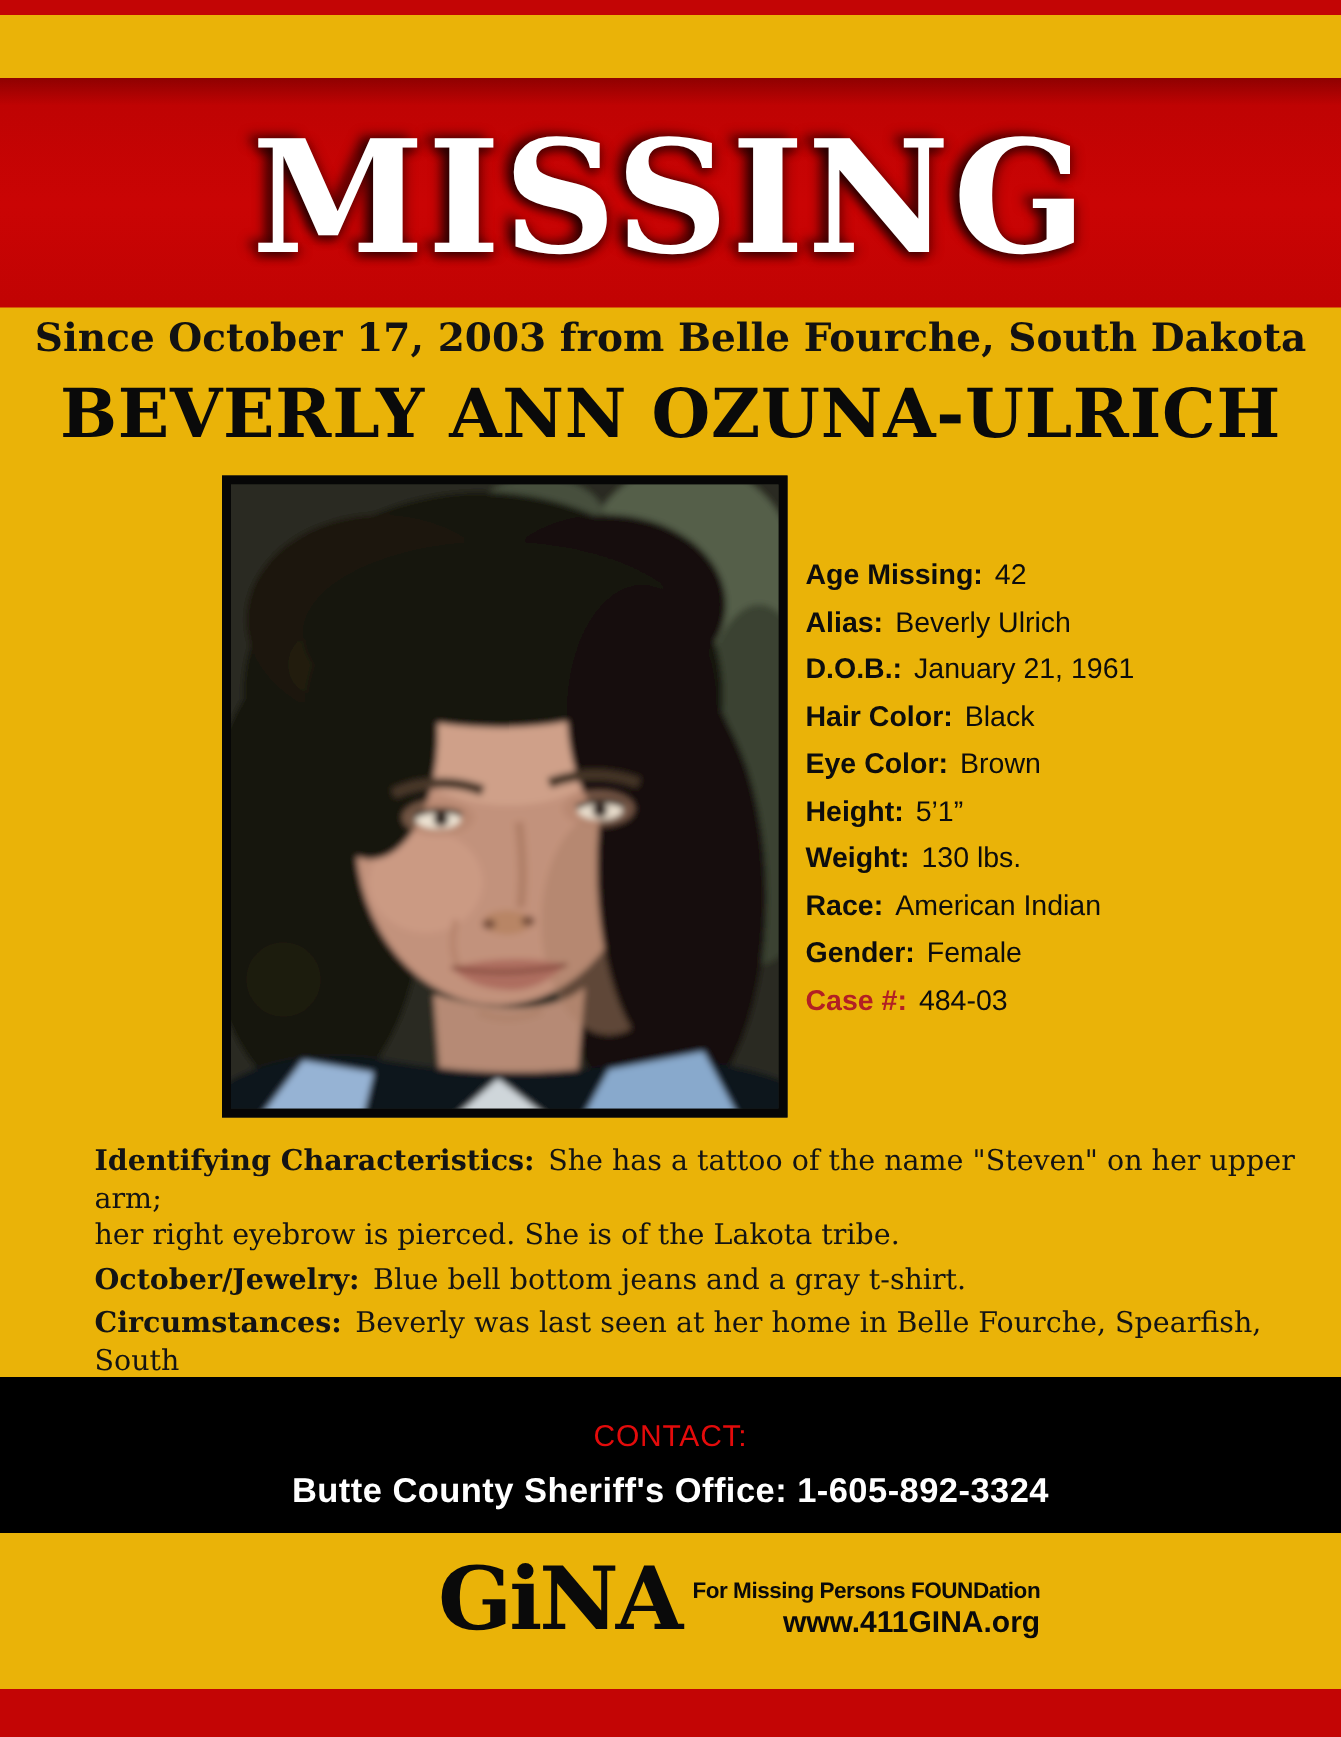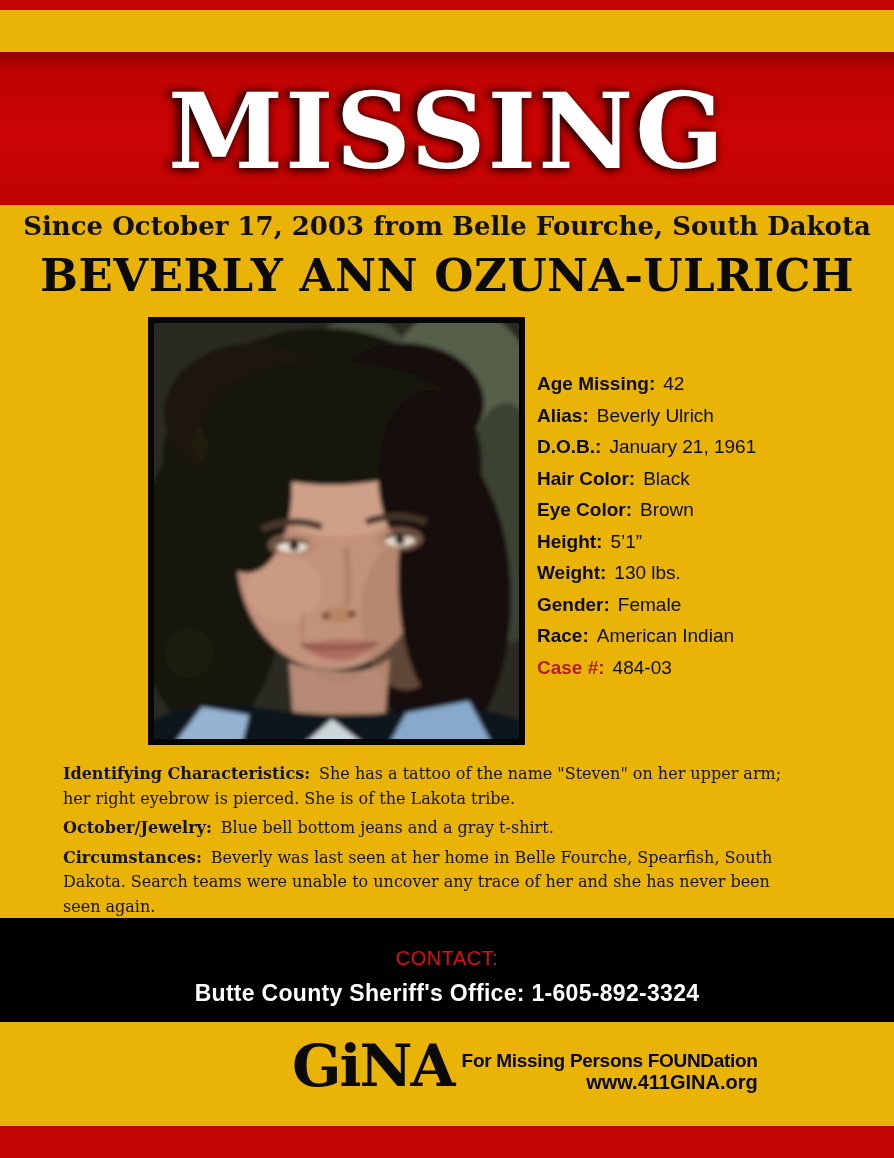--- a/index.html
+++ b/index.html
@@ -24,34 +24,34 @@
   .photo{position:absolute;left:148px;top:317px;width:377px;height:428px;
          border:6px solid #060606;box-sizing:border-box;background:#23251c;}
   .photo svg{display:block;width:100%;height:100%;}
 
   .details{position:absolute;left:537px;top:368px;font-size:19px;color:#0d0d0d;}
   .drow{height:31.5px;line-height:31.5px;white-space:nowrap;}
   .dl{font-weight:bold;margin-right:8px;}
   .dl.red{color:#b22024;}
 
   .paras{position:absolute;left:63px;top:762px;width:828px;
-         font-family:"DejaVu Serif",serif;font-size:16px;line-height:24.5px;color:#141414;}
+         font-family:"DejaVu Serif",serif;font-size:19px;line-height:24.5px;color:#141414;}
   .para{margin:0 0 5px 0;}
   .plabel{font-weight:bold;margin-right:9px;}
   .ptext{white-space:pre-line;}
 
   .contact{position:absolute;left:0;top:918px;width:100%;height:104px;background:#000000;text-align:center;}
   .contact .head{padding-top:29px;font-size:20px;font-weight:normal;color:#e30b0b;letter-spacing:.5px;}
   .contact .phone{margin-top:10px;font-size:23px;font-weight:bold;color:#ffffff;letter-spacing:.3px;}
 
   .logo{position:absolute;left:292px;top:1038px;display:flex;align-items:flex-start;}
   .gina{font-family:"DejaVu Serif",serif;font-weight:bold;font-size:58px;line-height:56px;
         letter-spacing:-2px;color:#0a0a0a;}
   .tagline{margin-left:8px;margin-top:12px;text-align:center;font-weight:bold;color:#0a0a0a;}
-  .tag1{font-size:19px;line-height:21px;letter-spacing:-.3px;white-space:nowrap;}
+  .tag1{font-size:15px;line-height:21px;letter-spacing:-.3px;white-space:nowrap;}
   .tag2{font-size:20px;line-height:22px;text-align:right;}
 </style>
 </head>
 <body>
 
 <div class="page">
 
   <div class="top-strip"></div>
 
   <div class="banner">
@@ -118,22 +118,22 @@
   </div>
 
   <div class="details">
     <div class="drow"><span class="dl">Age Missing:</span><span>42</span></div>
     <div class="drow"><span class="dl">Alias:</span><span>Beverly Ulrich</span></div>
     <div class="drow"><span class="dl">D.O.B.:</span><span>January 21, 1961</span></div>
     <div class="drow"><span class="dl">Hair Color:</span><span>Black</span></div>
     <div class="drow"><span class="dl">Eye Color:</span><span>Brown</span></div>
     <div class="drow"><span class="dl">Height:</span><span>5’1”</span></div>
     <div class="drow"><span class="dl">Weight:</span><span>130 lbs.</span></div>
+    <div class="drow"><span class="dl">Race:</span><span>American Indian</span></div>
     <div class="drow"><span class="dl">Gender:</span><span>Female</span></div>
-    <div class="drow"><span class="dl">Race:</span><span>American Indian</span></div>
     <div class="drow"><span class="dl red">Case #:</span><span>484-03</span></div>
   </div>
 
   <div class="paras">
     <p class="para"><span class="plabel">Identifying Characteristics:</span><span class="ptext">She has a tattoo of the name "Steven" on her upper arm;
 her right eyebrow is pierced. She is of the Lakota tribe.</span></p>
     <p class="para"><span class="plabel">October/Jewelry:</span><span class="ptext">Blue bell bottom jeans and a gray t-shirt.</span></p>
     <p class="para"><span class="plabel">Circumstances:</span><span class="ptext">Beverly was last seen at her home in Belle Fourche, Spearfish, South
 Dakota. Search teams were unable to uncover any trace of her and she has never been
 seen again.</span></p>

